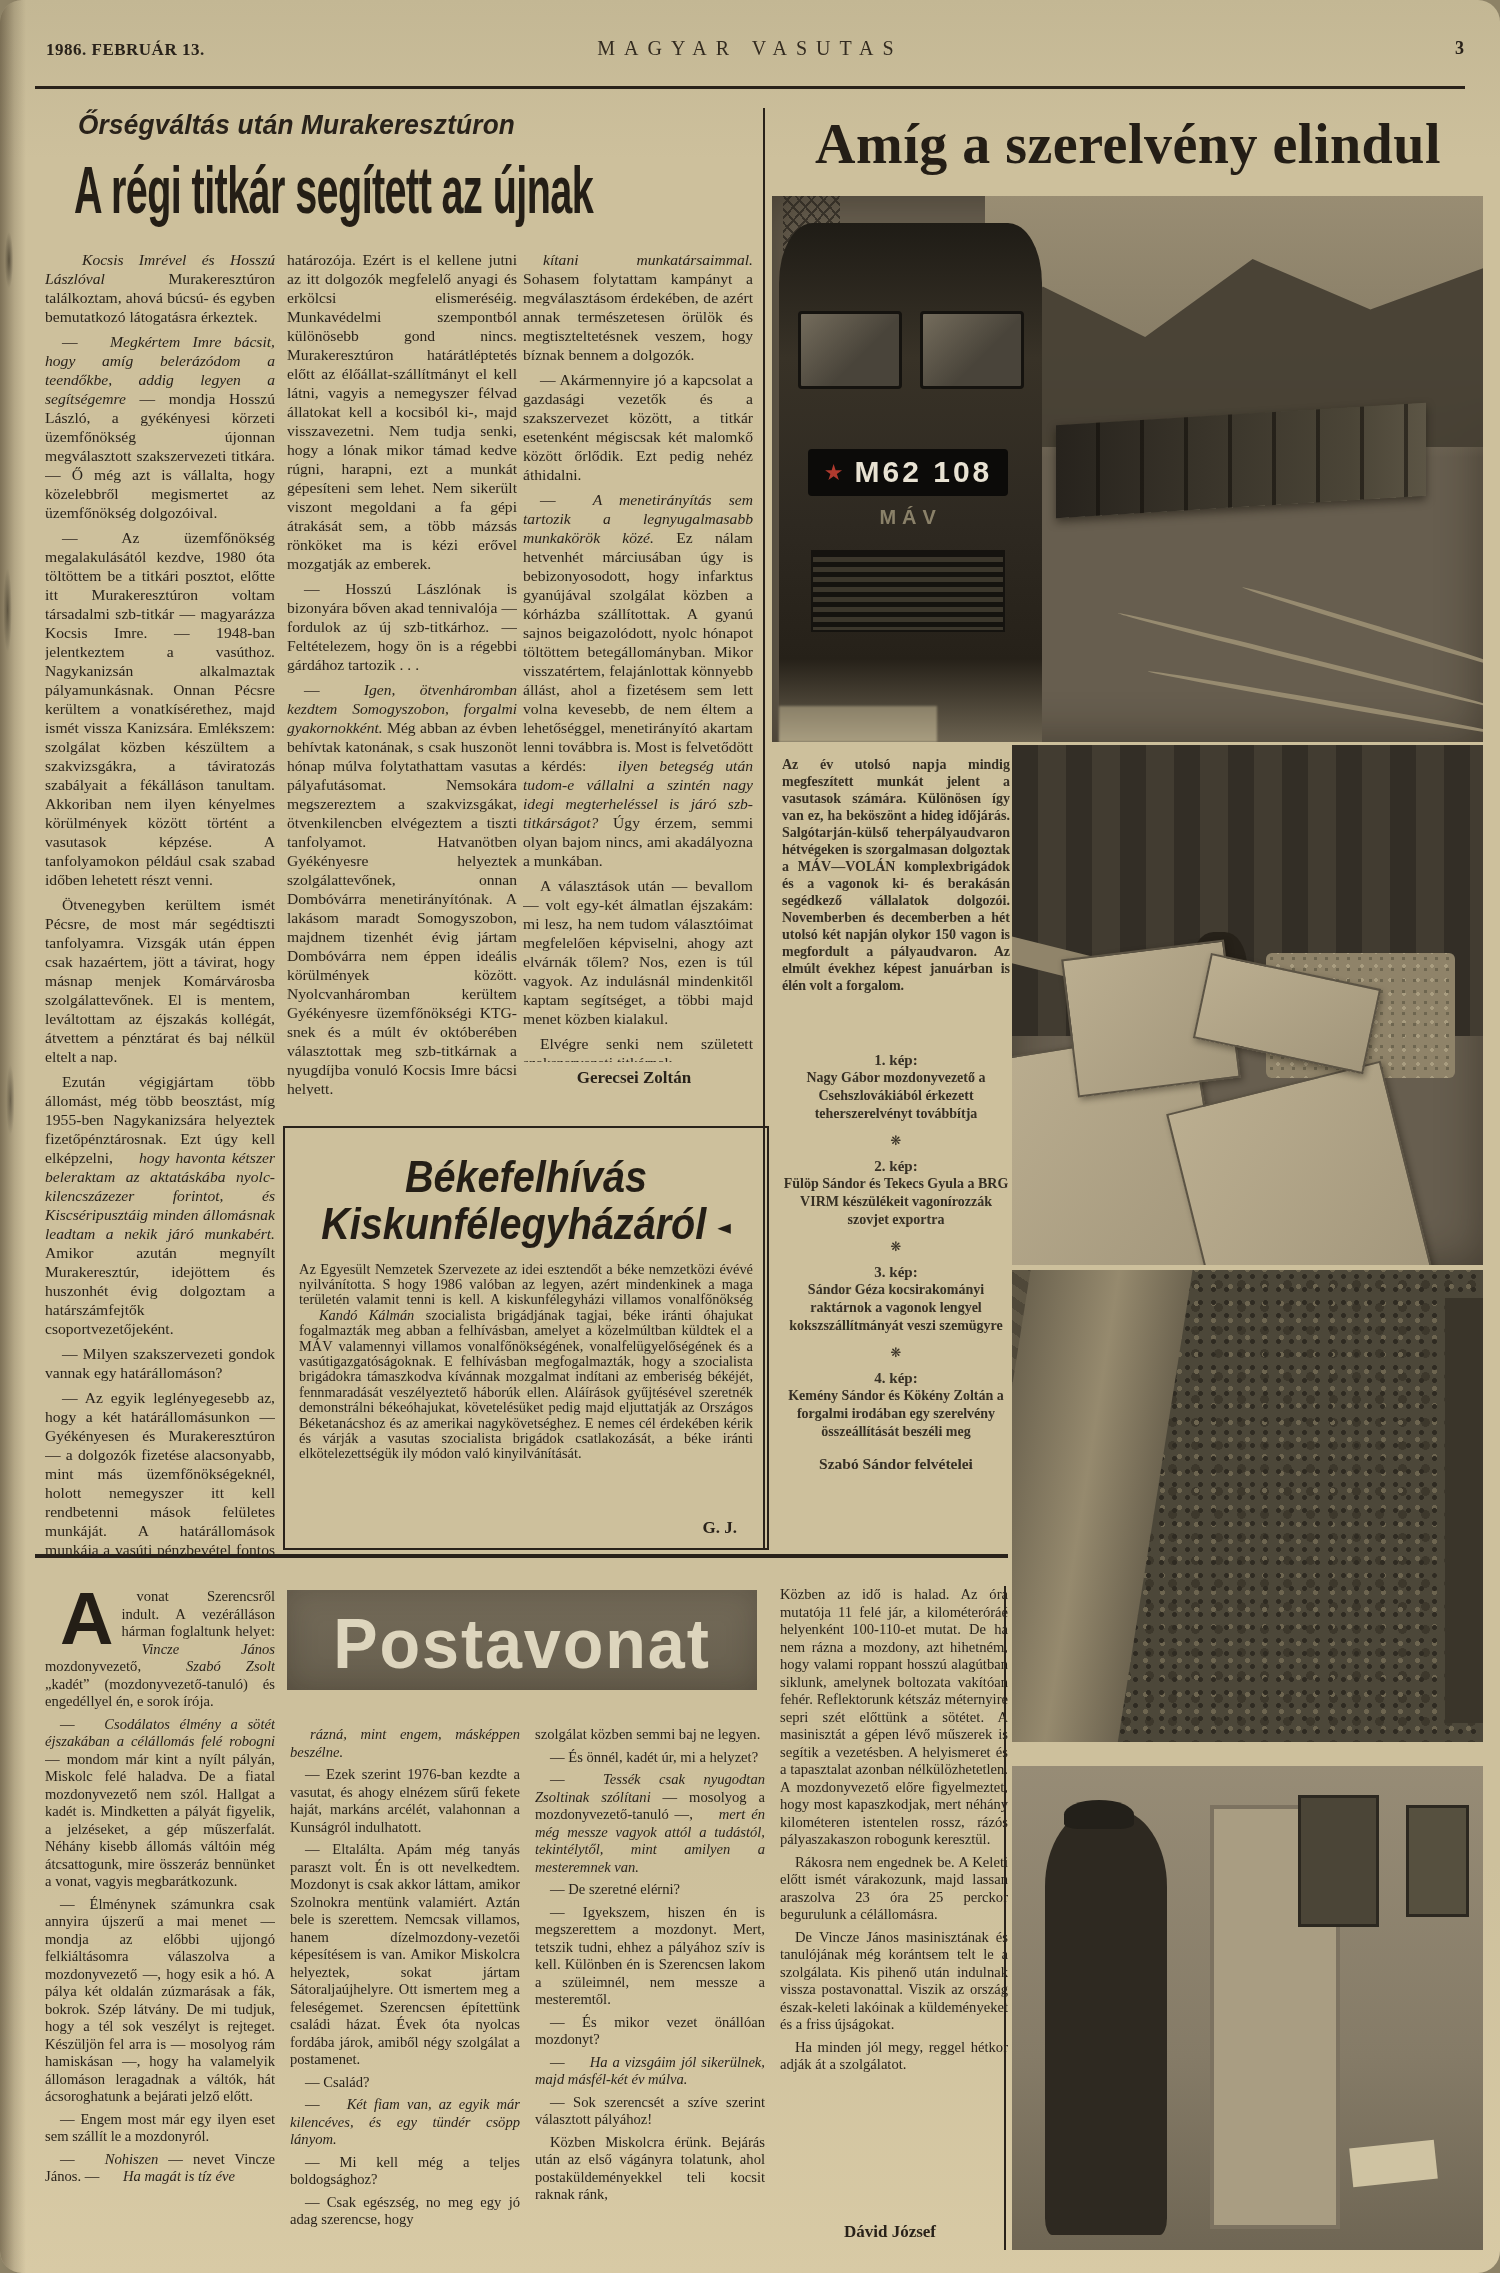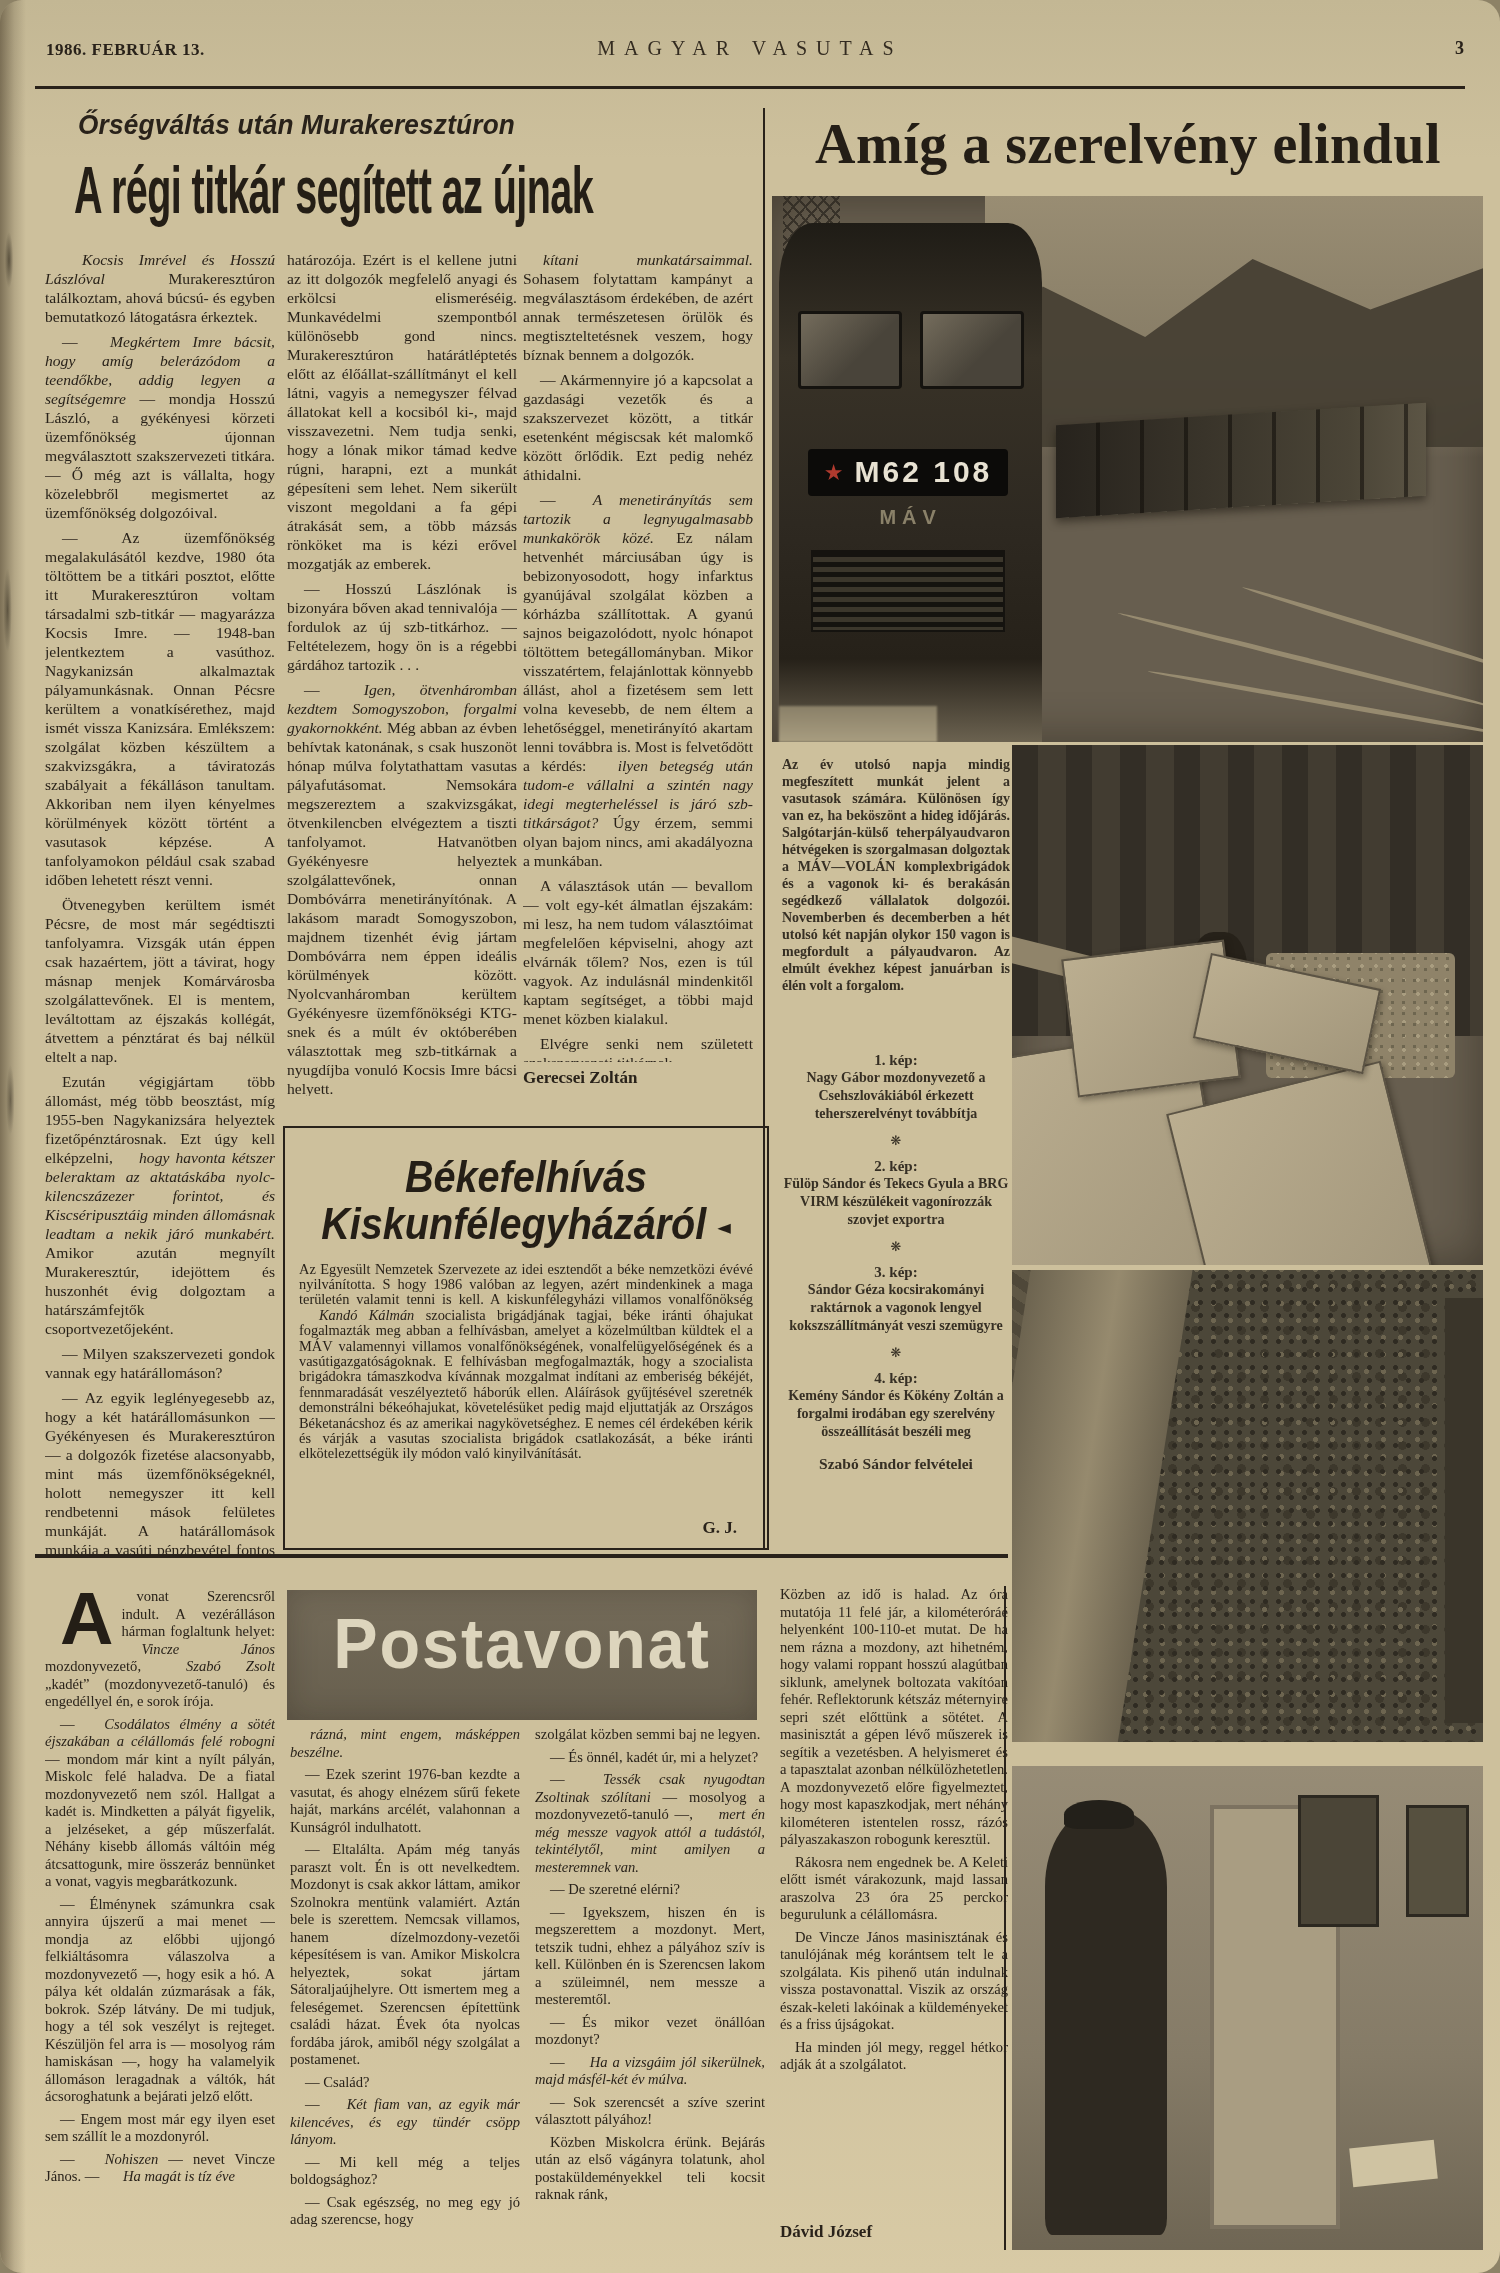--- a/index.html
+++ b/index.html
@@ -21,39 +21,39 @@
   
   .hdr-date{left:46px;top:40px;font-weight:bold;font-size:17px;letter-spacing:.5px;}
   .hdr-mast{left:0;right:0;top:37px;text-align:center;font-weight:normal;font-size:20px;letter-spacing:9px;color:#332b20;}
   .hdr-page{right:36px;top:38px;font-weight:bold;font-size:18px;}
   
   .kicker{left:78px;top:110px;font-family:"Liberation Sans",sans-serif;font-style:italic;font-weight:bold;font-size:27px;letter-spacing:.2px;transform:scaleX(.97);transform-origin:left;}
   .headline1{left:74px;top:156px;width:760px;font-family:"Liberation Sans",sans-serif;font-weight:bold;font-size:66px;line-height:1.05;white-space:nowrap;letter-spacing:-1px;transform:scaleX(.60);transform-origin:left top;color:#241e16;}
   .col{overflow:hidden;text-align:justify;font-size:15.6px;line-height:19px;}
   .col p{margin:0 0 6px 0;text-indent:17px;}
   .cont p:first-child{text-indent:0;}
-  .byline{font-weight:bold;font-size:17px;text-align:left;}
+  .byline{font-weight:bold;font-size:17px;text-align:center;}
   
   
   .pbox{left:283px;top:1126px;width:486px;height:424px;border:2px solid var(--ink);box-sizing:border-box;}
   .pbox-title{margin-top:26px;text-align:center;font-family:"Liberation Sans",sans-serif;font-style:italic;font-weight:bold;font-size:45px;line-height:1.04;transform:scaleX(.88);transform-origin:center top;color:#241e16;}
   .pbox-pointer{font-size:20px;vertical-align:middle;font-style:normal;font-family:"DejaVu Sans",sans-serif;}
   .pbox-body{margin:14px 14px 0 14px;height:252px;overflow:hidden;text-align:justify;font-size:14.4px;line-height:15.4px;}
   .pbox-sig{margin:4px 30px 0 0;text-align:right;font-weight:bold;font-size:17px;}
   
   .headline2{left:772px;top:112px;width:712px;text-align:center;font-weight:bold;font-size:56px;letter-spacing:.5px;color:#241e16;white-space:nowrap;}
   .photo{overflow:hidden;background:#675e4f;box-shadow:inset 0 0 46px rgba(25,20,12,.45);}
   .lead-bold{left:782px;top:756px;width:228px;height:288px;overflow:hidden;font-weight:bold;font-size:14px;line-height:17px;text-align:justify;color:#362f24;}
   .caps{left:782px;top:1050px;width:228px;height:462px;overflow:hidden;color:#362f24;}
   .kep{font-weight:bold;font-size:15px;text-align:center;margin-top:2px;}
   .ctext{font-weight:bold;font-size:14px;line-height:18px;text-align:center;}
   .sep{font-family:"DejaVu Sans",sans-serif;text-align:center;font-size:13px;margin:10px 0;}
   .credit{margin-top:14px;text-align:center;font-weight:bold;font-size:15.5px;}
   
-  .pv-bar{left:287px;top:1590px;width:470px;height:130px;background:linear-gradient(180deg,#746b59,#675f4e);box-shadow:inset 0 0 30px rgba(30,25,15,.25);}
+  .pv-bar{left:287px;top:1590px;width:470px;height:100px;background:linear-gradient(180deg,#746b59,#675f4e);box-shadow:inset 0 0 30px rgba(30,25,15,.25);}
   .pv-title{width:100%;text-align:center;margin-top:14px;font-family:"Liberation Sans",sans-serif;font-weight:bold;font-size:70px;color:#ddd5bd;letter-spacing:2px;transform:scaleX(.95);transform-origin:center top;}
   .bcol{overflow:hidden;text-align:justify;font-size:14.6px;line-height:17.5px;}
   .bcol p{margin:0 0 5px 0;text-indent:15px;}
   .dropcap{float:left;font-family:"Liberation Sans",sans-serif;font-weight:bold;font-size:74px;line-height:58px;margin:2px 8px 0 0;color:#241e16;}
   .firstp{text-indent:0;margin:0 0 5px 0;}
   
   .l-sky{position:absolute;left:30%;top:0;right:0;height:48%;background:linear-gradient(180deg,#998d73,#847a64 70%,#6f665400);}
   .l-hill{position:absolute;left:28%;top:4%;right:0;height:42%;background:#443e32;clip-path:polygon(0 78%,14% 30%,34% 52%,55% 18%,78% 40%,100% 22%,100% 100%,0 100%);opacity:.92;}
   .l-mast{position:absolute;left:1.5%;top:0;width:8%;height:44%;background:repeating-linear-gradient(48deg,transparent 0 7px,#2b261f 7px 9px),repeating-linear-gradient(-48deg,transparent 0 7px,#2b261f 7px 9px);opacity:.75;}
   .l-train{position:absolute;left:40%;top:40%;width:52%;height:17%;background:linear-gradient(90deg,#27231d,#4b4537 80%,#5c5545);transform:skewY(-3.5deg);background-size:100% 100%;box-shadow:0 4px 8px rgba(20,16,10,.5);}

